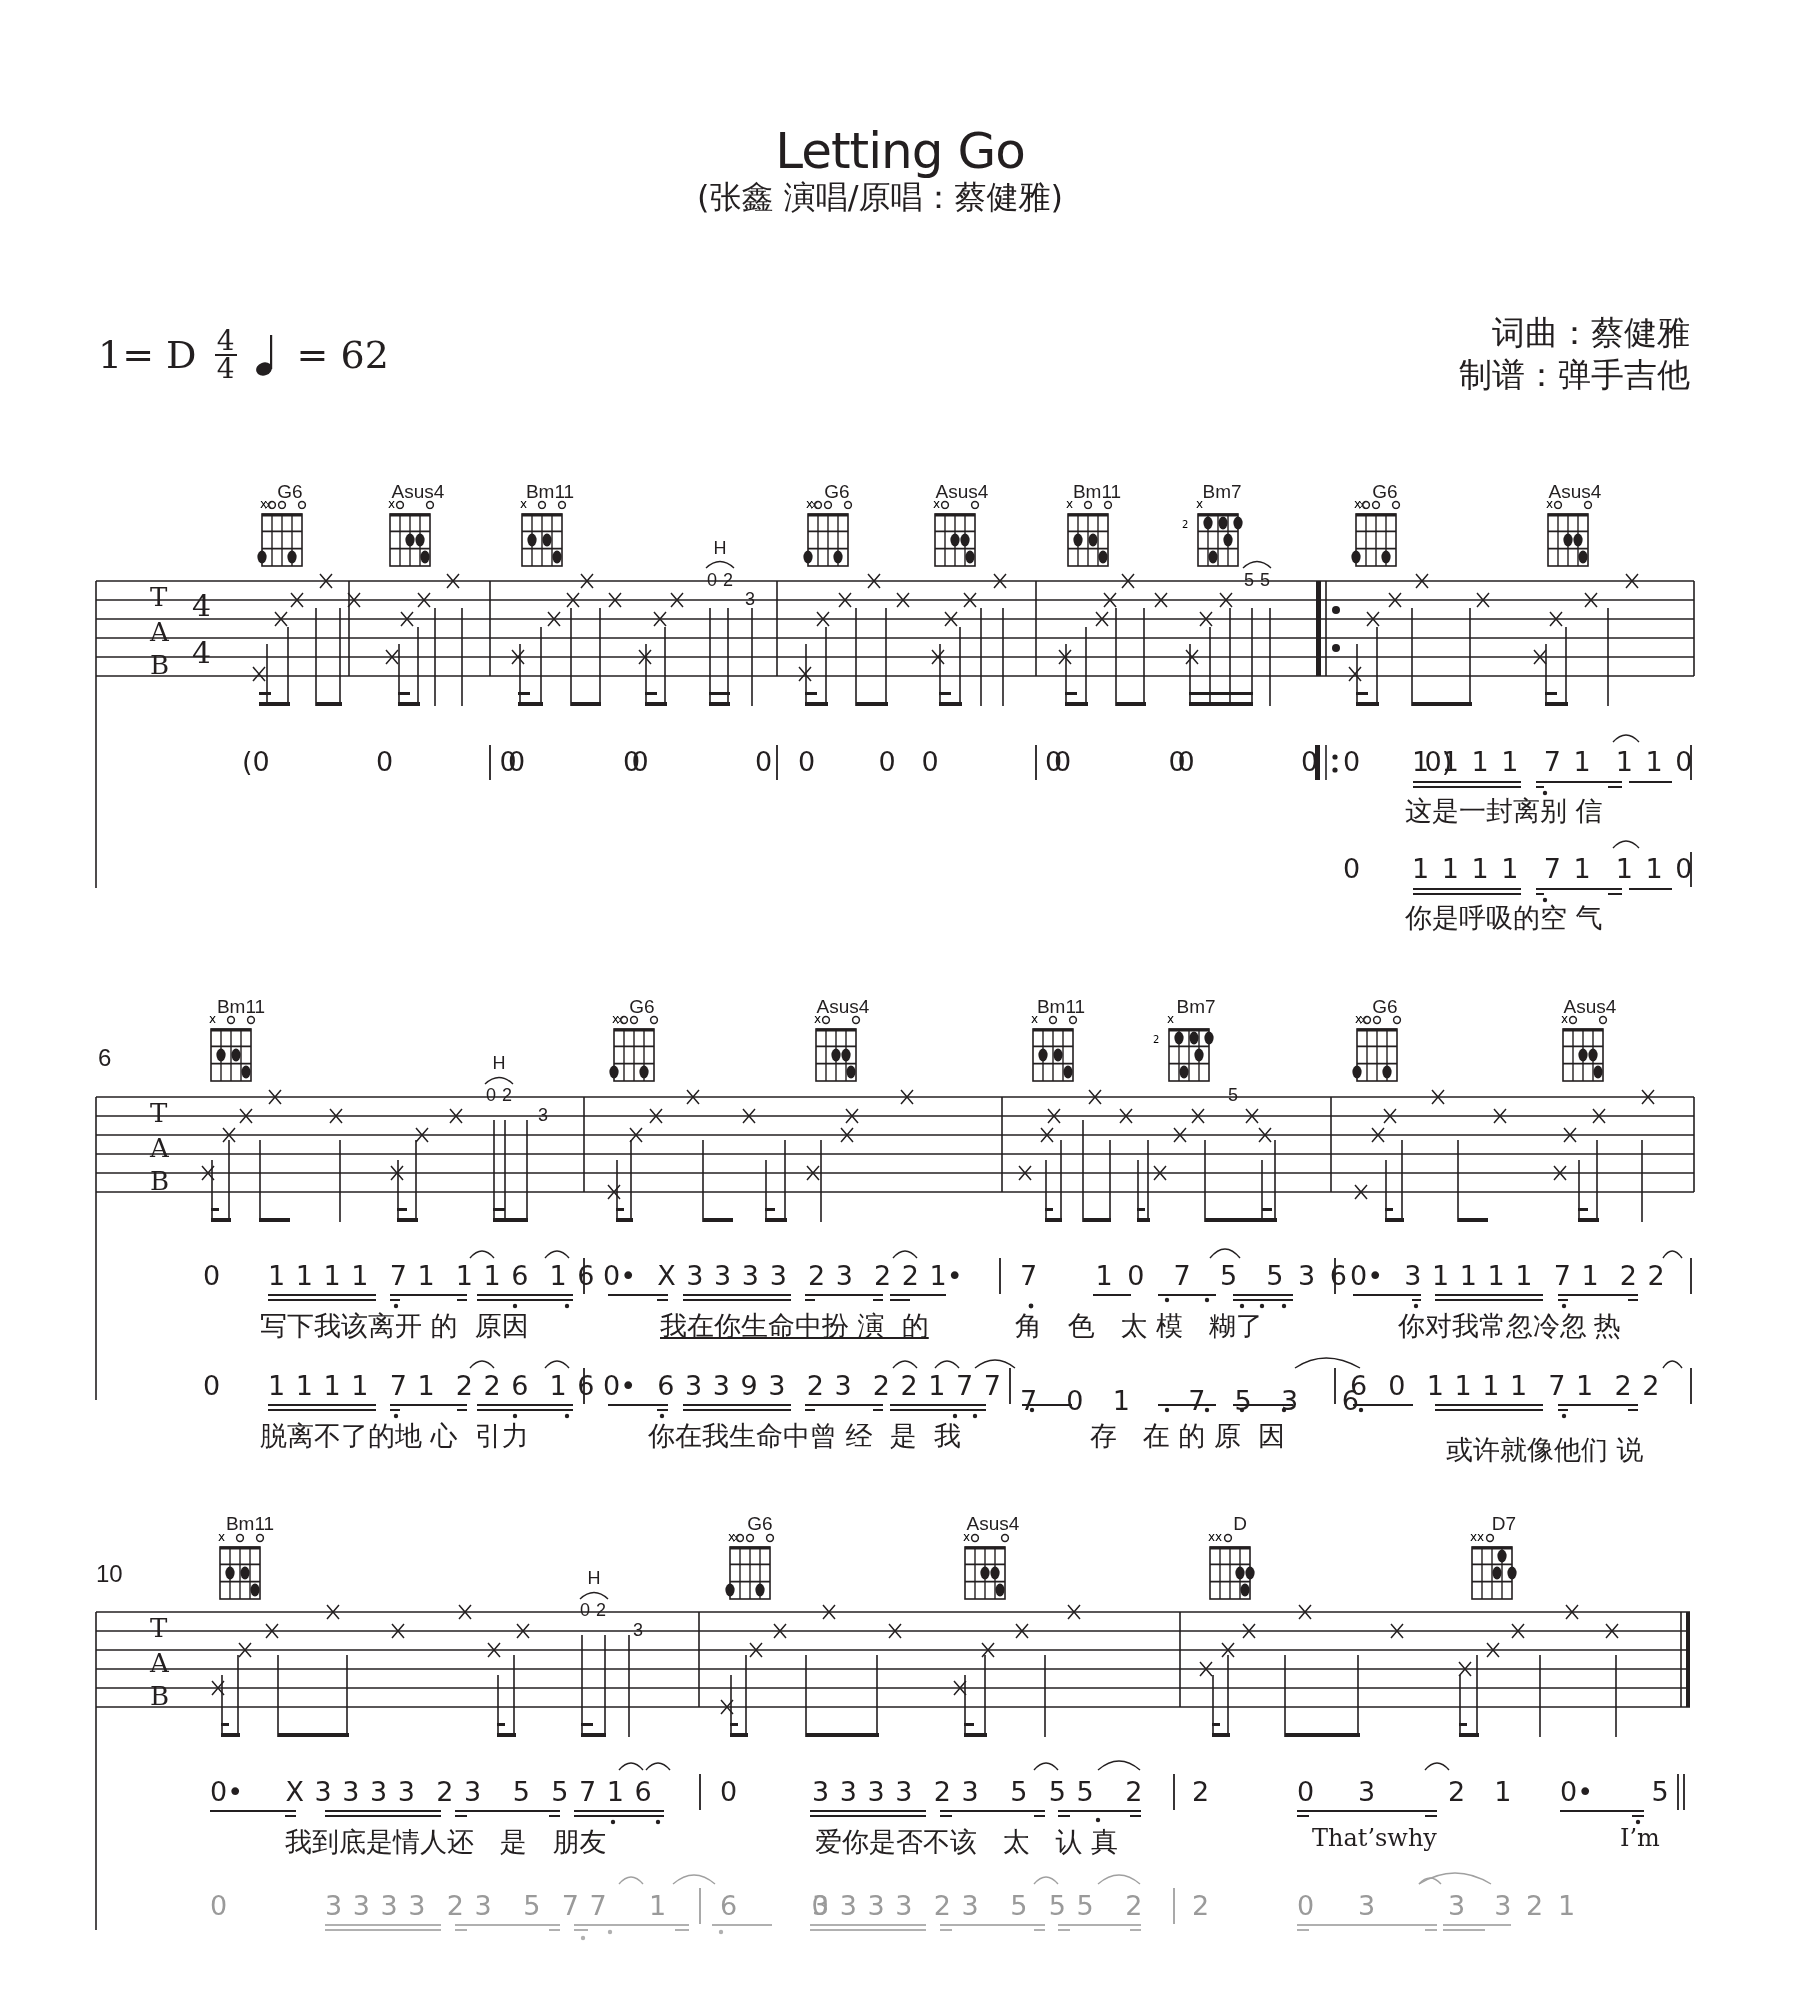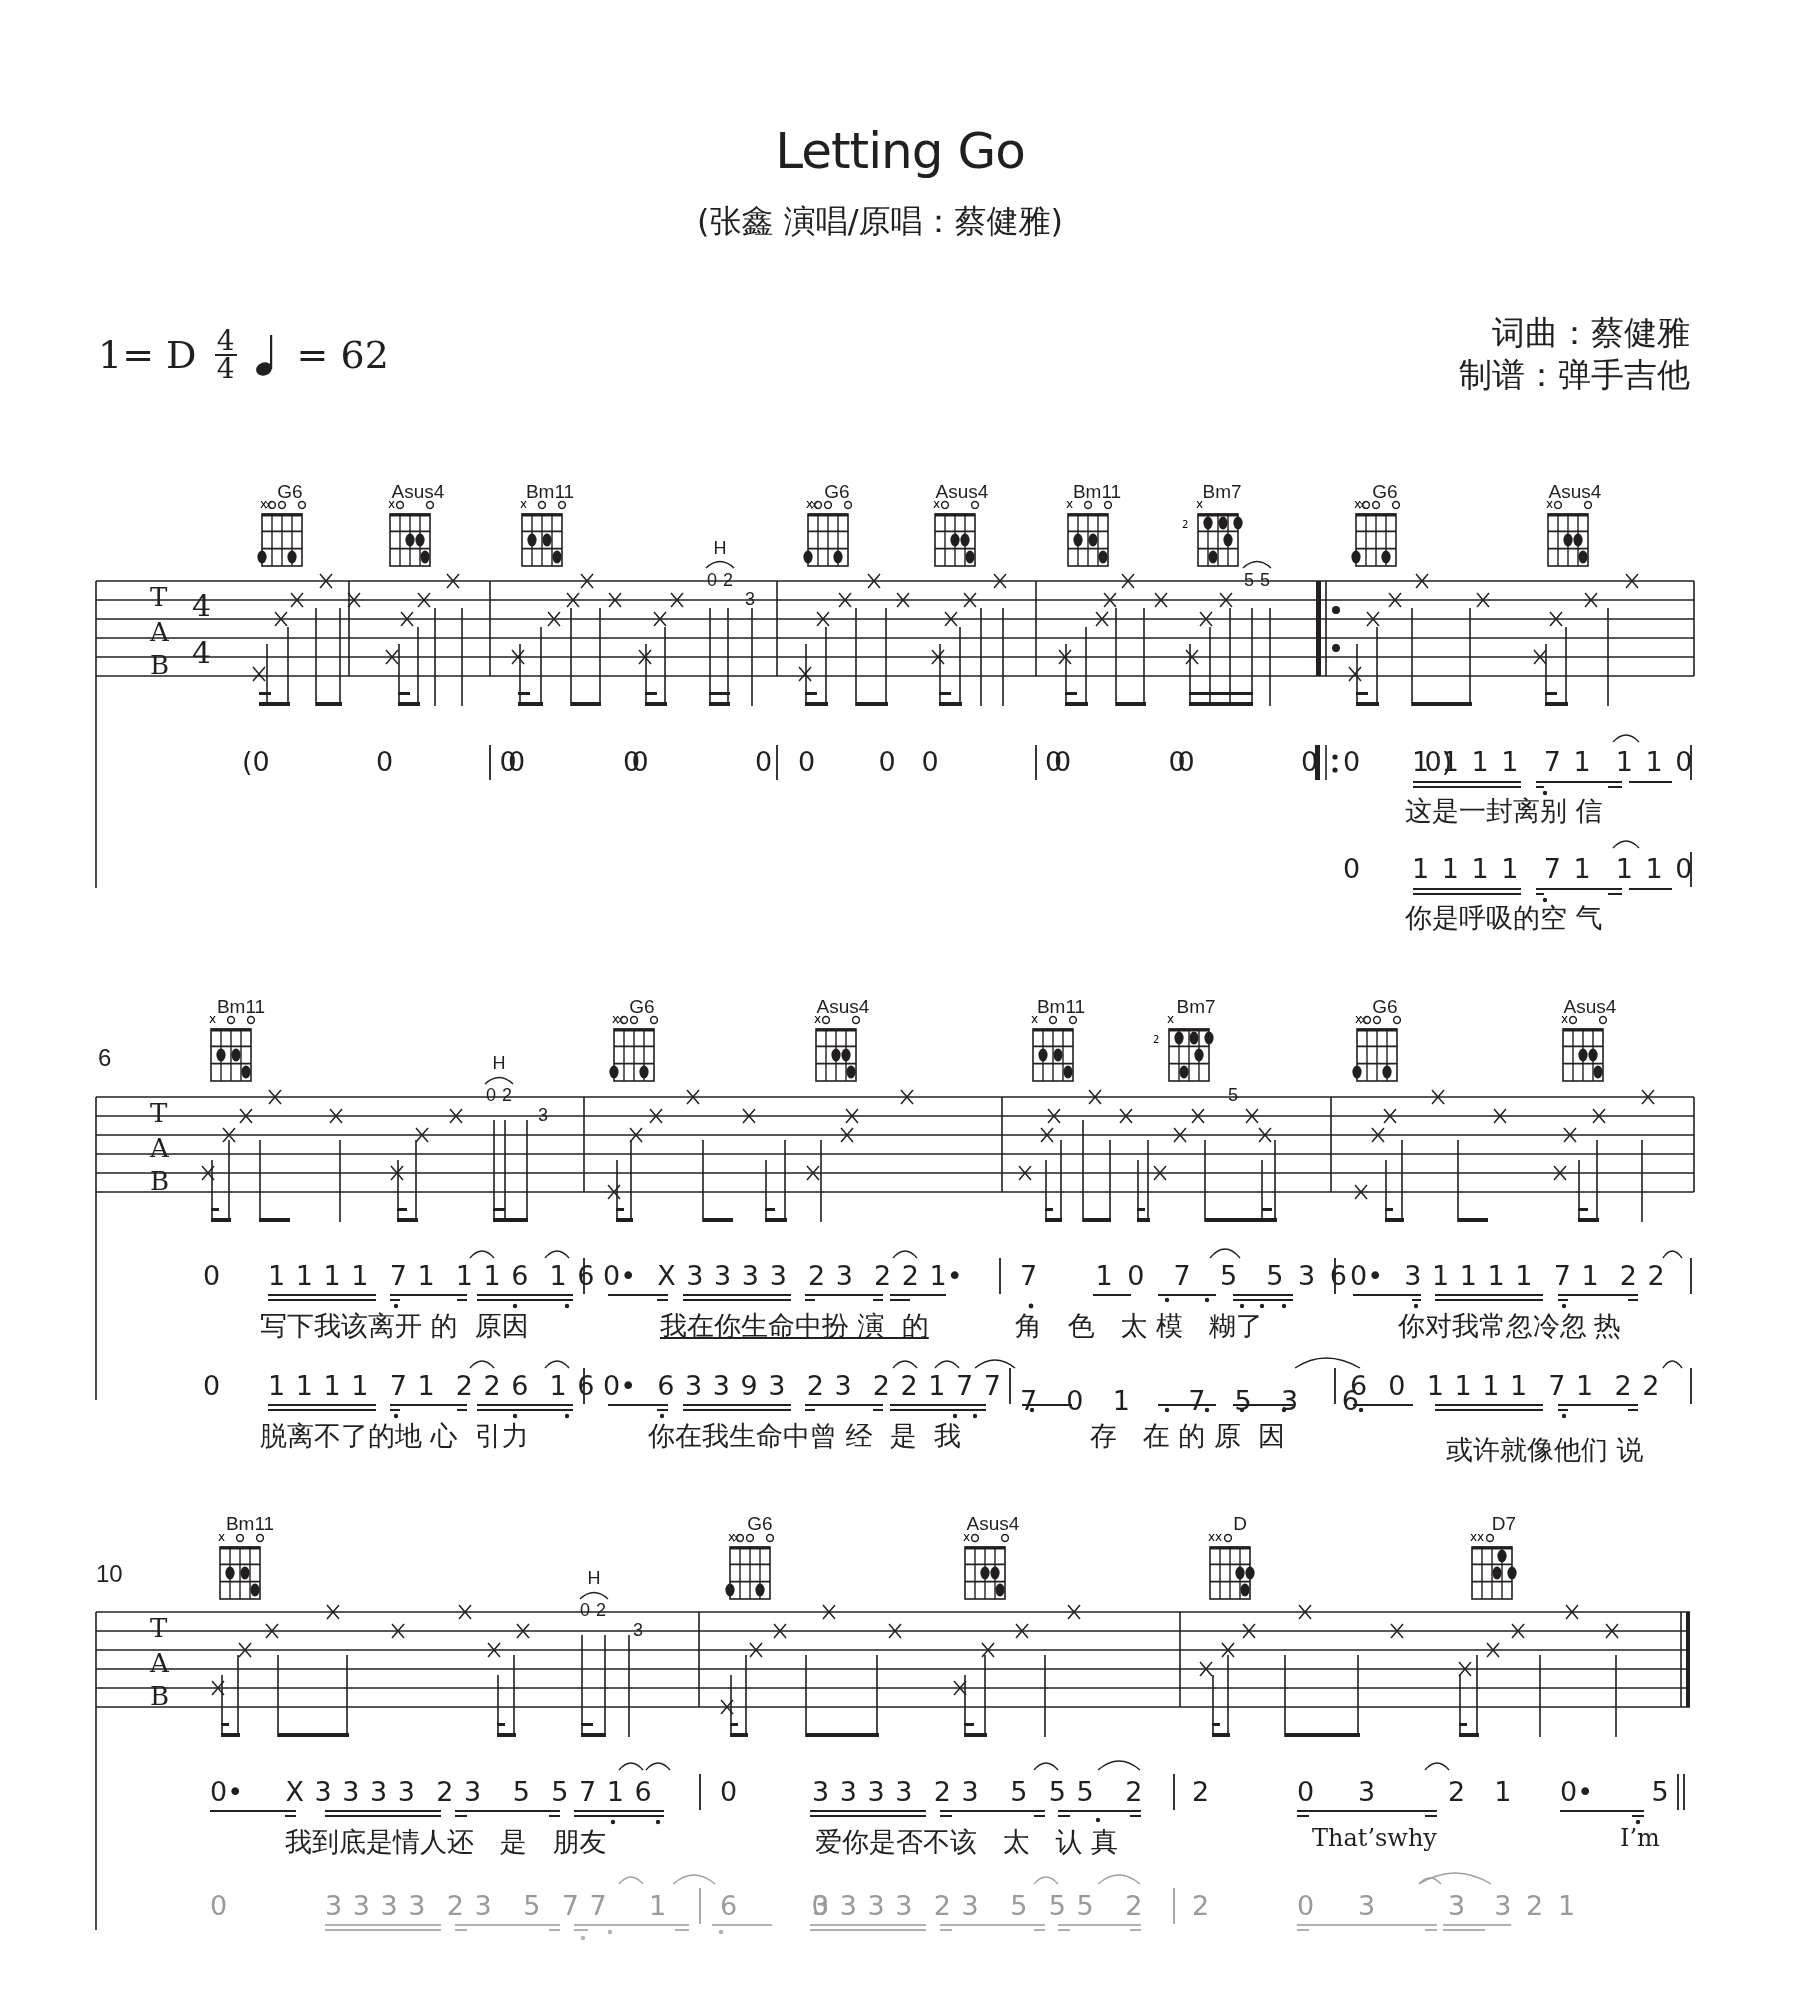--- a/index.html
+++ b/index.html
@@ -1,19 +1,19 @@
 <!DOCTYPE html>
 <html><head>
 <meta charset="utf-8">
 <style>
   html, body { margin:0; padding:0; background:#ffffff; }
   body { width:1800px; height:2014px; position:relative; overflow:hidden; color:#231f20; font-family:"DejaVu Sans", sans-serif; }
   .abs { position:absolute; }
   .title { left:0; width:1800px; top:122px; text-align:center; font-size:50px; font-family:"DejaVu Sans", sans-serif; letter-spacing:-1px; }
-  .subtitle { left:0; width:1760px; top:200px; text-align:center; font-size:32px; }
+  .subtitle { left:0; width:1760px; top:176px; text-align:center; font-size:32px; }
   .keyline { left:98px; top:328px; font-family:"DejaVu Serif", serif; font-size:38px; display:flex; align-items:center; gap:18px; }
   .frac { display:inline-flex; flex-direction:column; align-items:center; font-size:28px; line-height:26px; }
   .frac .bar { width:22px; height:2px; background:#231f20; }
   .credits { right:110px; top:312px; text-align:right; font-size:33px; line-height:42px; }
   .sheet { left:0; top:0; width:1800px; height:2014px; }
   .jp { position:absolute; font-family:"DejaVu Sans", sans-serif; font-size:27px; white-space:pre; letter-spacing:0px; }
   .lyr { position:absolute; font-size:27px; white-space:pre; }
   .gray { color:#9a9a9a; }
   .mnum { position:absolute; font-size:24px; font-family:"Liberation Sans", sans-serif; }
 </style>

